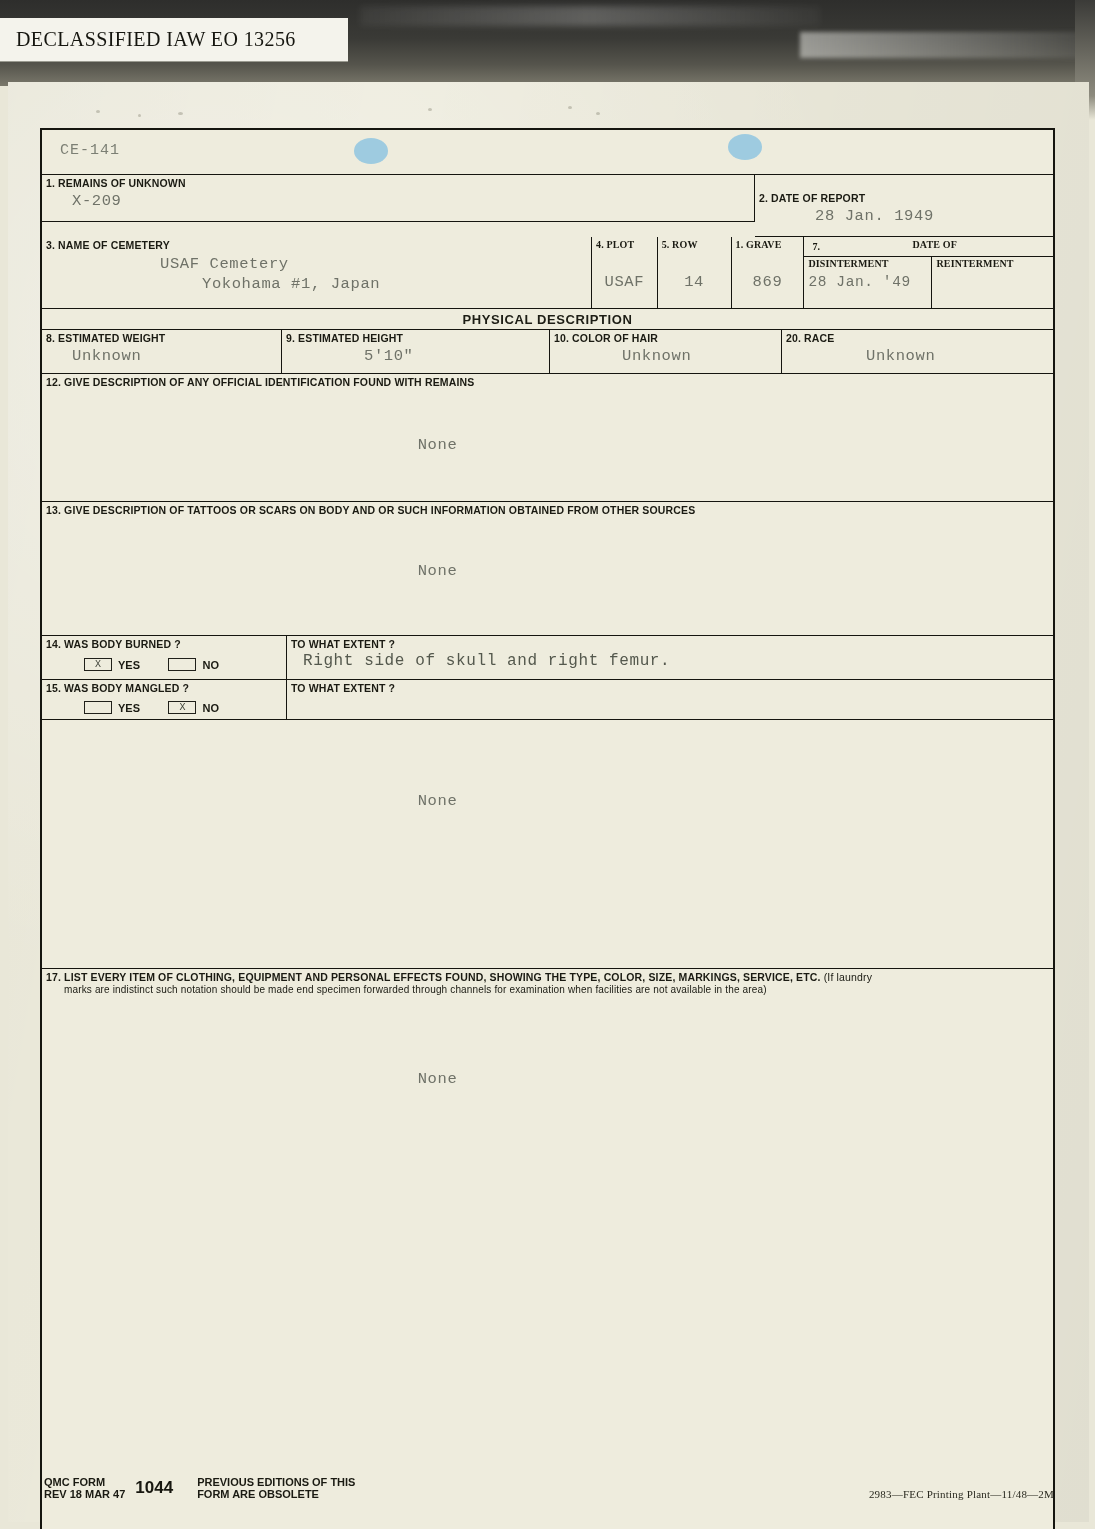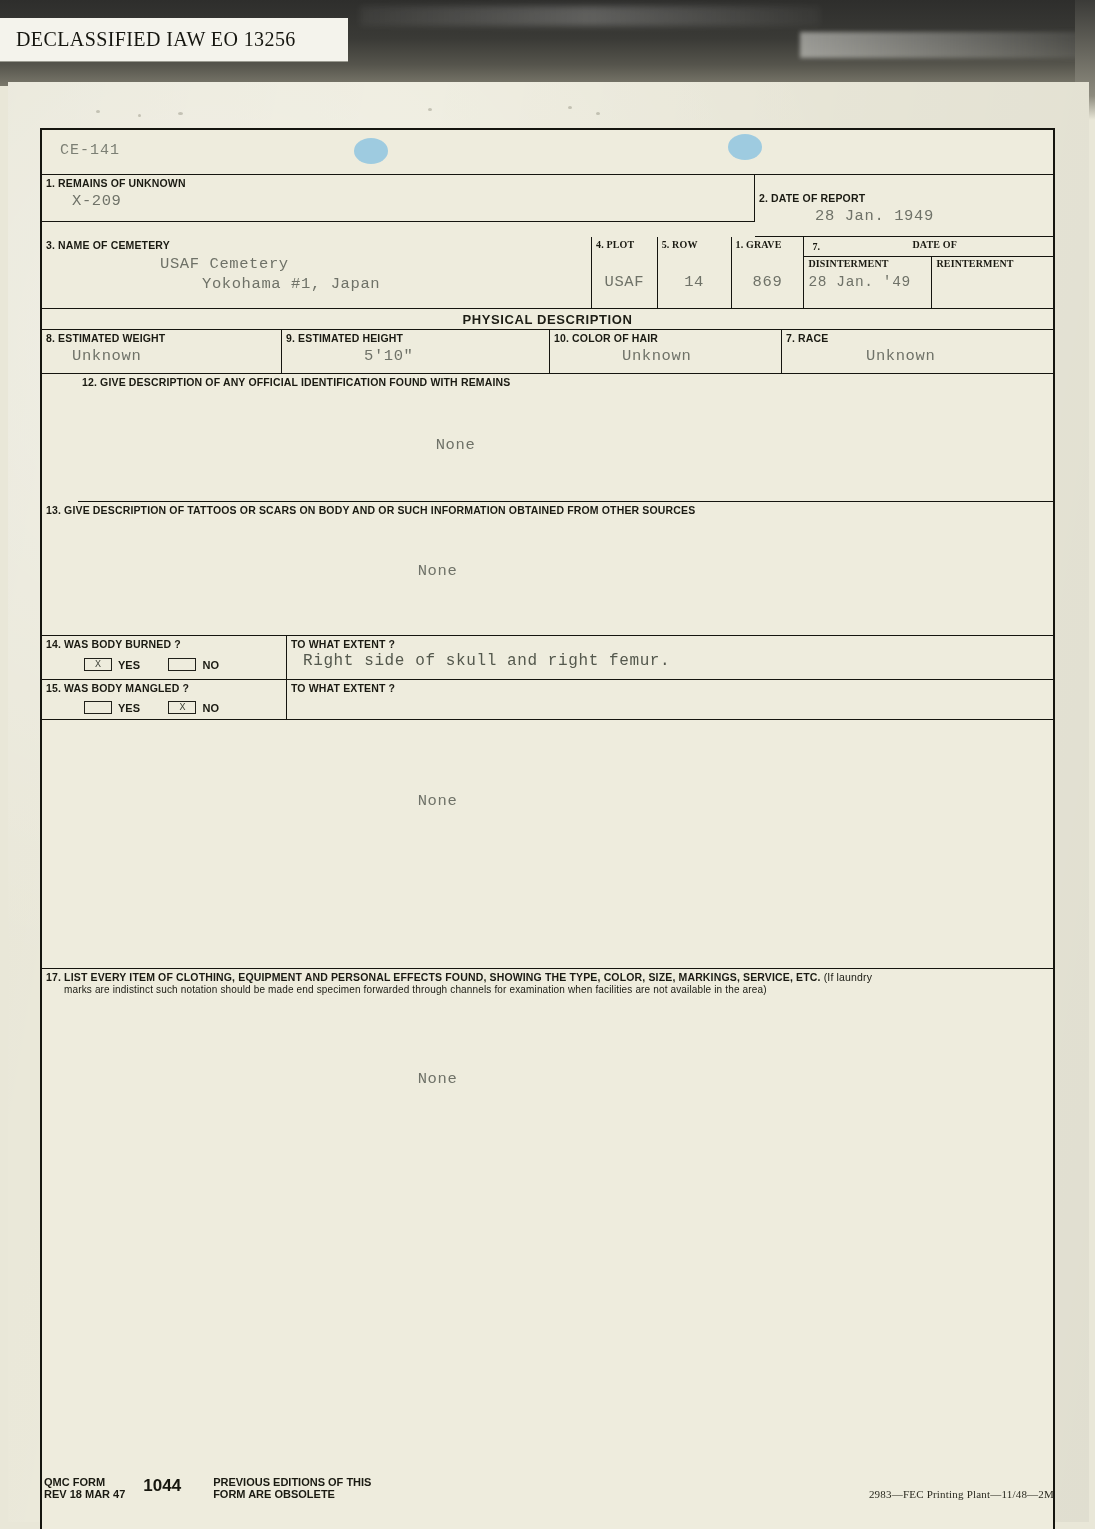--- a/index.html
+++ b/index.html
@@ -194,21 +194,21 @@
   }
 
   .footer {
     position: absolute;
     left: 36px; bottom: 22px;
     width: 1010px;
     display: flex;
     align-items: flex-end;
     justify-content: space-between;
   }
-  .f-left { display: flex; align-items: flex-start; gap: 18px; }
+  .f-left { display: flex; align-items: center; gap: 10px; }
   .f-form {
     font-family: "Liberation Sans", sans-serif;
     font-size: 11px;
     font-weight: bold;
     line-height: 12px;
     color: #1a1a12;
   }
   .f-num {
     font-family: "Liberation Sans", sans-serif;
     font-size: 17px;
@@ -328,26 +328,26 @@
       </div>
       <div class="cell brd-b" style="width:268px;height:44px;">
         <div class="lbl">9. ESTIMATED HEIGHT</div>
         <div class="tw" style="padding-left:82px;padding-top:3px;">5'10"</div>
       </div>
       <div class="cell brd-b" style="width:232px;height:44px;">
         <div class="lbl">10. COLOR OF HAIR</div>
         <div class="tw" style="padding-left:72px;padding-top:3px;">Unknown</div>
       </div>
       <div class="cell brd-b" style="width:271px;height:44px;">
-        <div class="lbl">7. RACE</div>
+        <div class="lbl">20. RACE</div>
         <div class="tw" style="padding-left:84px;padding-top:3px;">Unknown</div>
       </div>
     </div>
 
-    <div class="cell brd-b" style="height:128px;border-right:none;margin-left:36px;">
+    <div class="cell brd-b" style="height:128px;border-right:none;">
       <div class="lbl">12. GIVE DESCRIPTION OF ANY OFFICIAL IDENTIFICATION FOUND WITH REMAINS</div>
       <div class="center-note" style="margin-top:48px;margin-left:-220px;">None</div>
     </div>
 
     <div class="cell brd-b" style="height:134px;border-right:none;">
       <div class="lbl">13. GIVE DESCRIPTION OF TATTOOS OR SCARS ON BODY AND OR SUCH INFORMATION OBTAINED FROM OTHER SOURCES</div>
       <div class="center-note" style="margin-top:46px;margin-left:-220px;">None</div>
     </div>
 
     <div class="row">

